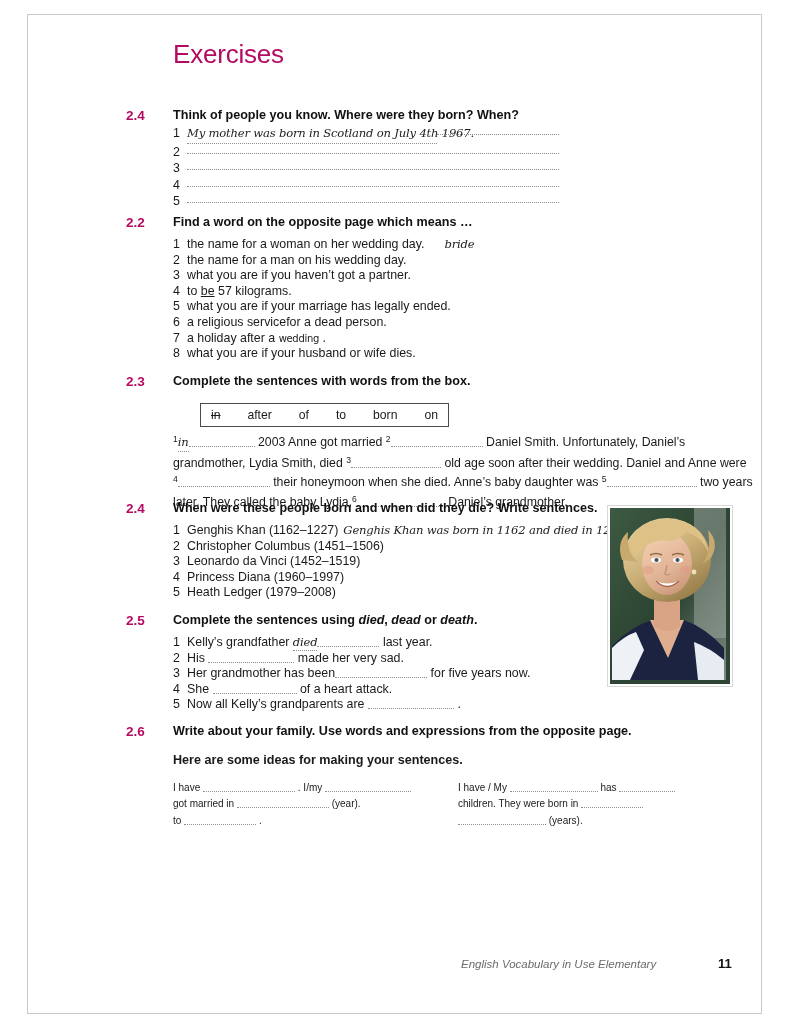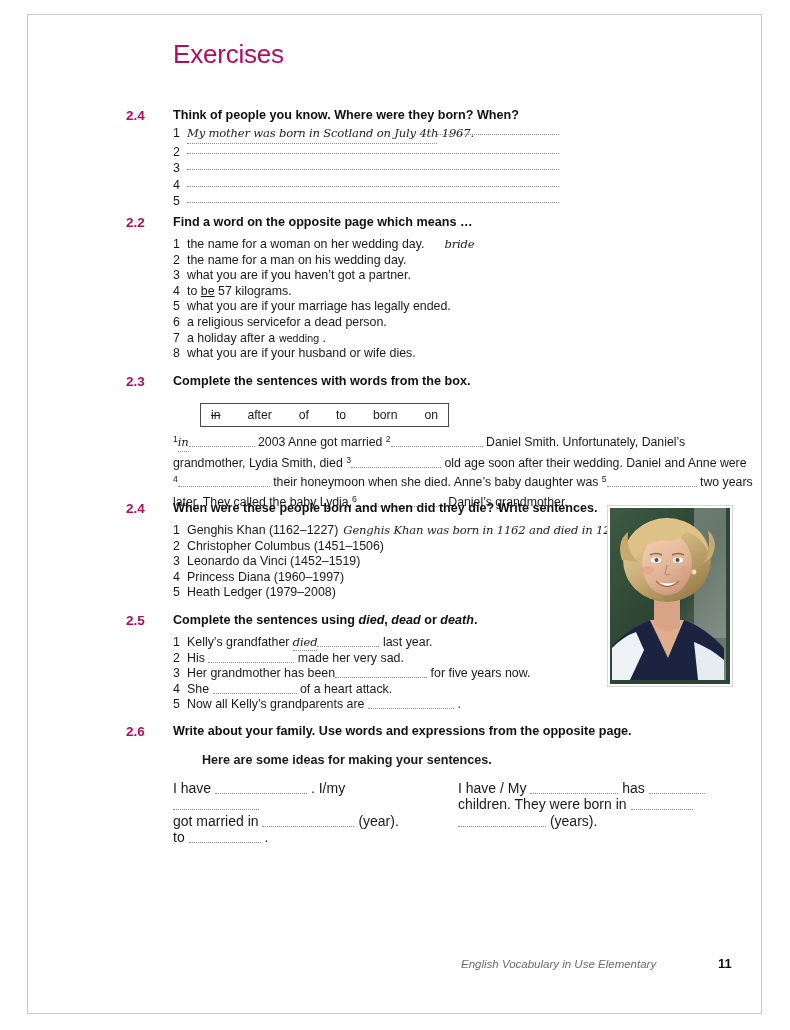--- a/index.html
+++ b/index.html
@@ -185,25 +185,24 @@
   }
   .photo svg { display: block; }
 
   
   .ideas-head {
     position: absolute;
     left: 145px;
     top: 738px;
     font-size: 12.6px;
     font-weight: bold;
-    margin-left: 29px;
   }
   .ideas-col {
     position: absolute;
-    font-size: 14px;
+    font-size: 10px;
     line-height: 16.4px;
     color: #1a1a1a;
   }
   .ideas-col .g {
     display: inline-block;
     border-bottom: 1.5px dotted #8e8e8e;
     height: 10px;
     vertical-align: -1px;
   }
   .ideas-left  { left: 145px; top: 765px; width: 260px; }

